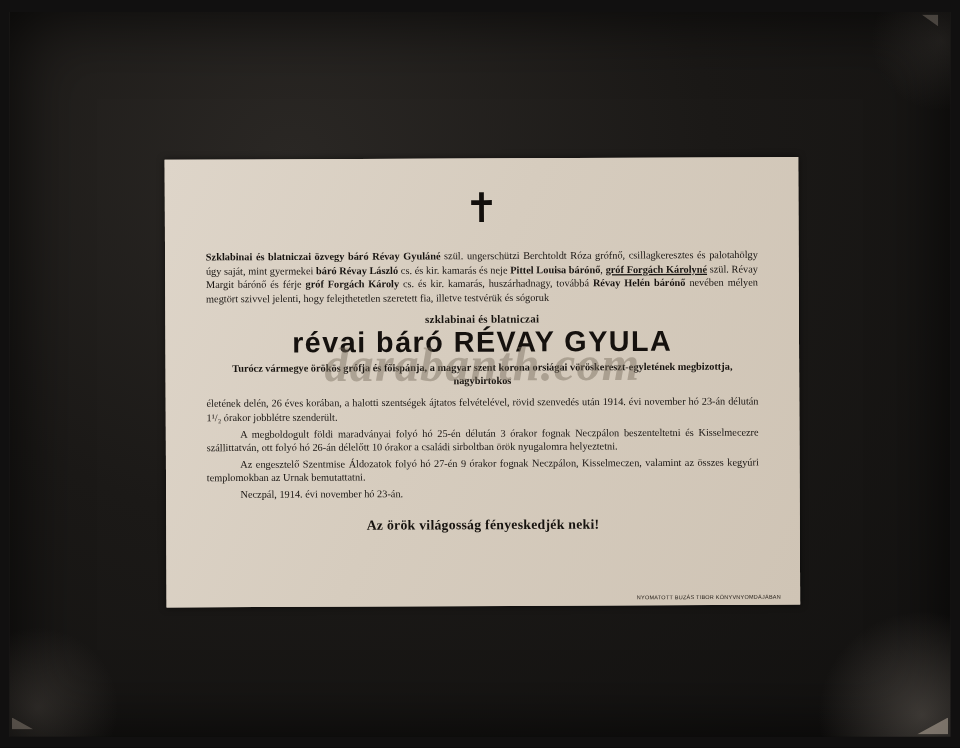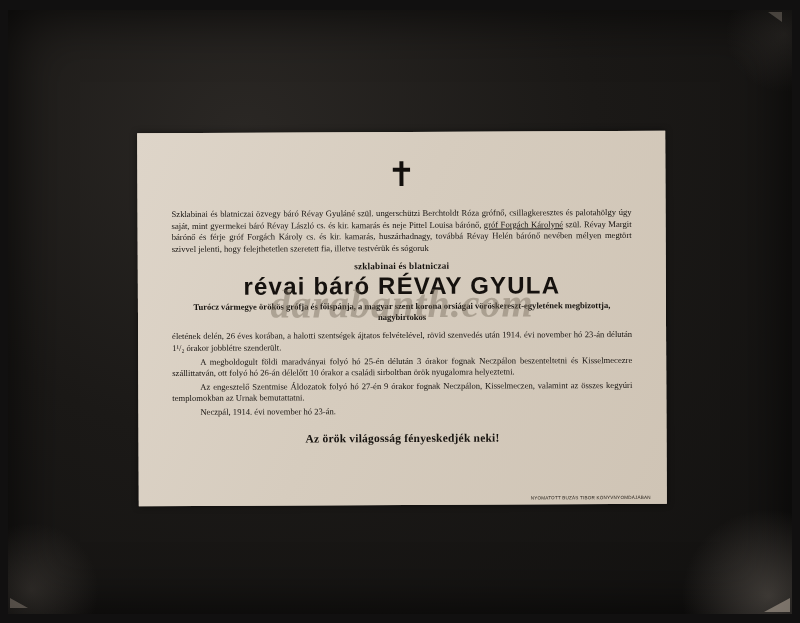--- a/index.html
+++ b/index.html
@@ -71,21 +71,21 @@
     letter-spacing: 0;
   }
   .para {
     font-size: 8.6px;
     line-height: 11.6px;
     text-align: justify;
     margin: 0 0 2px 0;
     color: #171310;
   }
   .para.indent { text-indent: 28px; }
-  .b { font-weight: normal; }
+  .b { font-weight: bold; }
   .u { text-decoration: underline; }
   .line-sub {
     text-align: center;
     font-size: 9.2px;
     font-weight: bold;
     margin: 7px 0 1px 0;
     letter-spacing: 0.2px;
   }
   .name {
     text-align: center;

